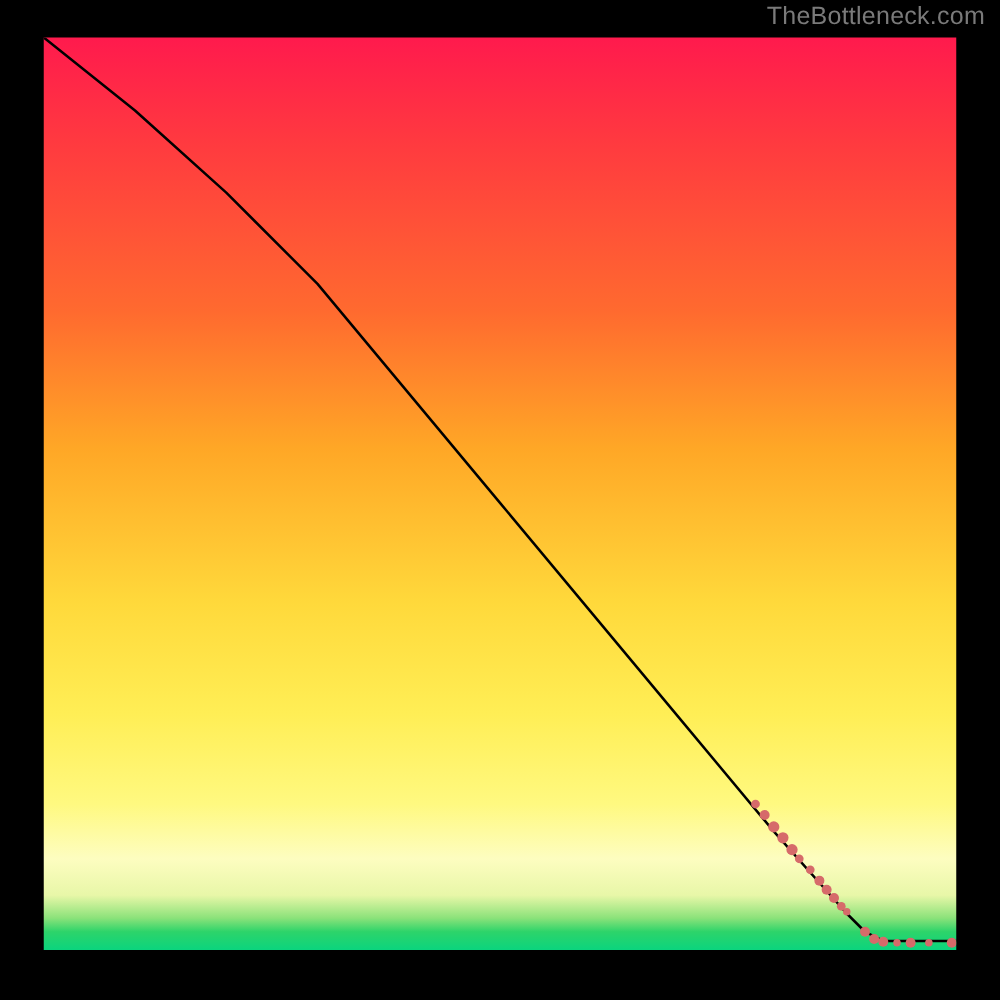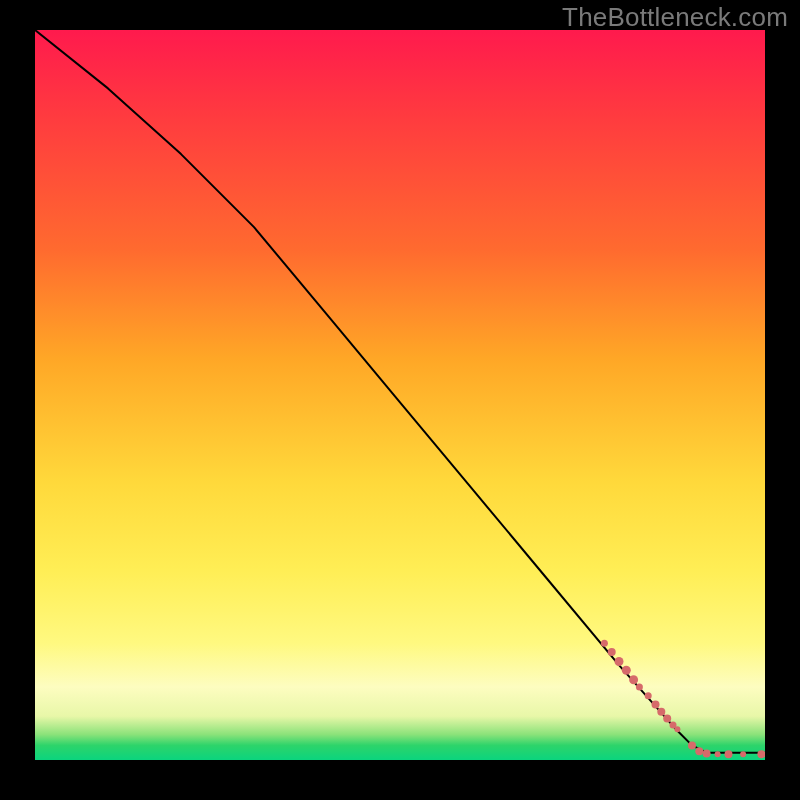--- a/index.html
+++ b/index.html
@@ -15,21 +15,21 @@
     position: relative;
     width: 800px;
     height: 800px;
     background: #000;
   }
   .watermark {
     position: absolute;
     top: 2px;
     right: 12px;
     color: #7a7a7a;
-    font-size: 26px;
+    font-size: 20px;
     font-weight: 400;
     font-family: Arial, Helvetica, sans-serif;
     letter-spacing: 0.2px;
     z-index: 10;
   }
   .plot-area {
     position: absolute;
     left: 35px;
     top: 30px;
     width: 730px;

